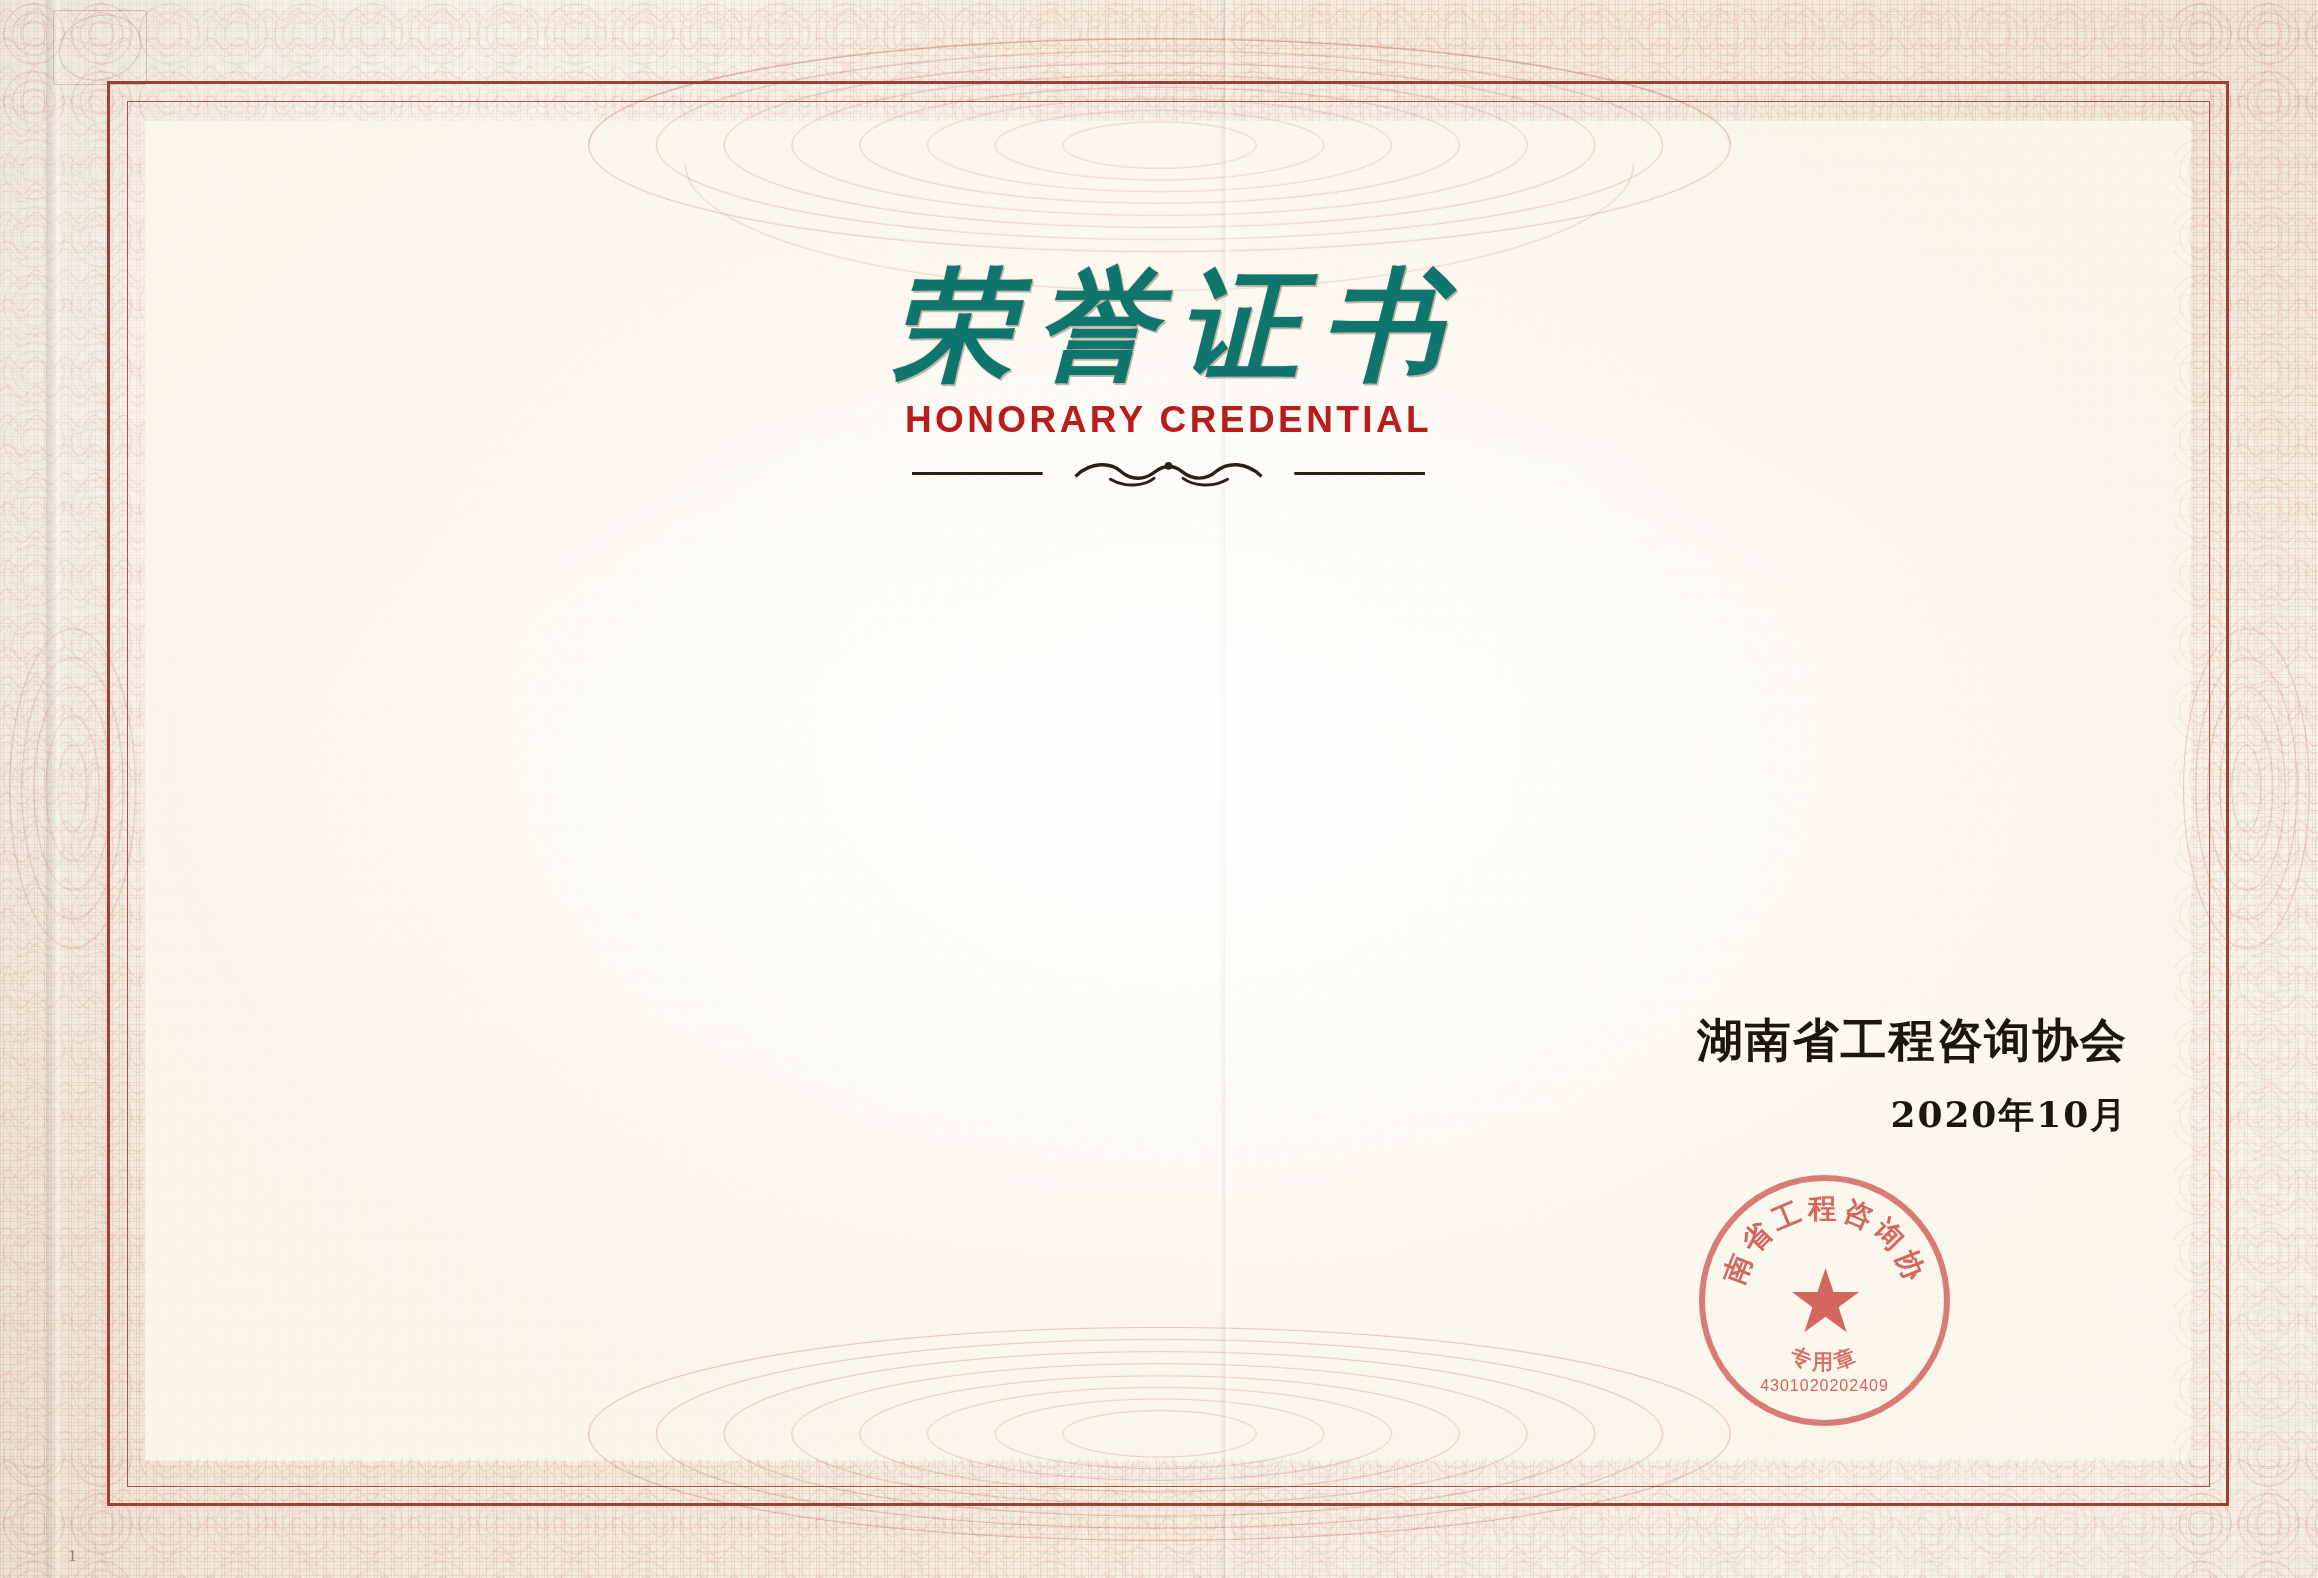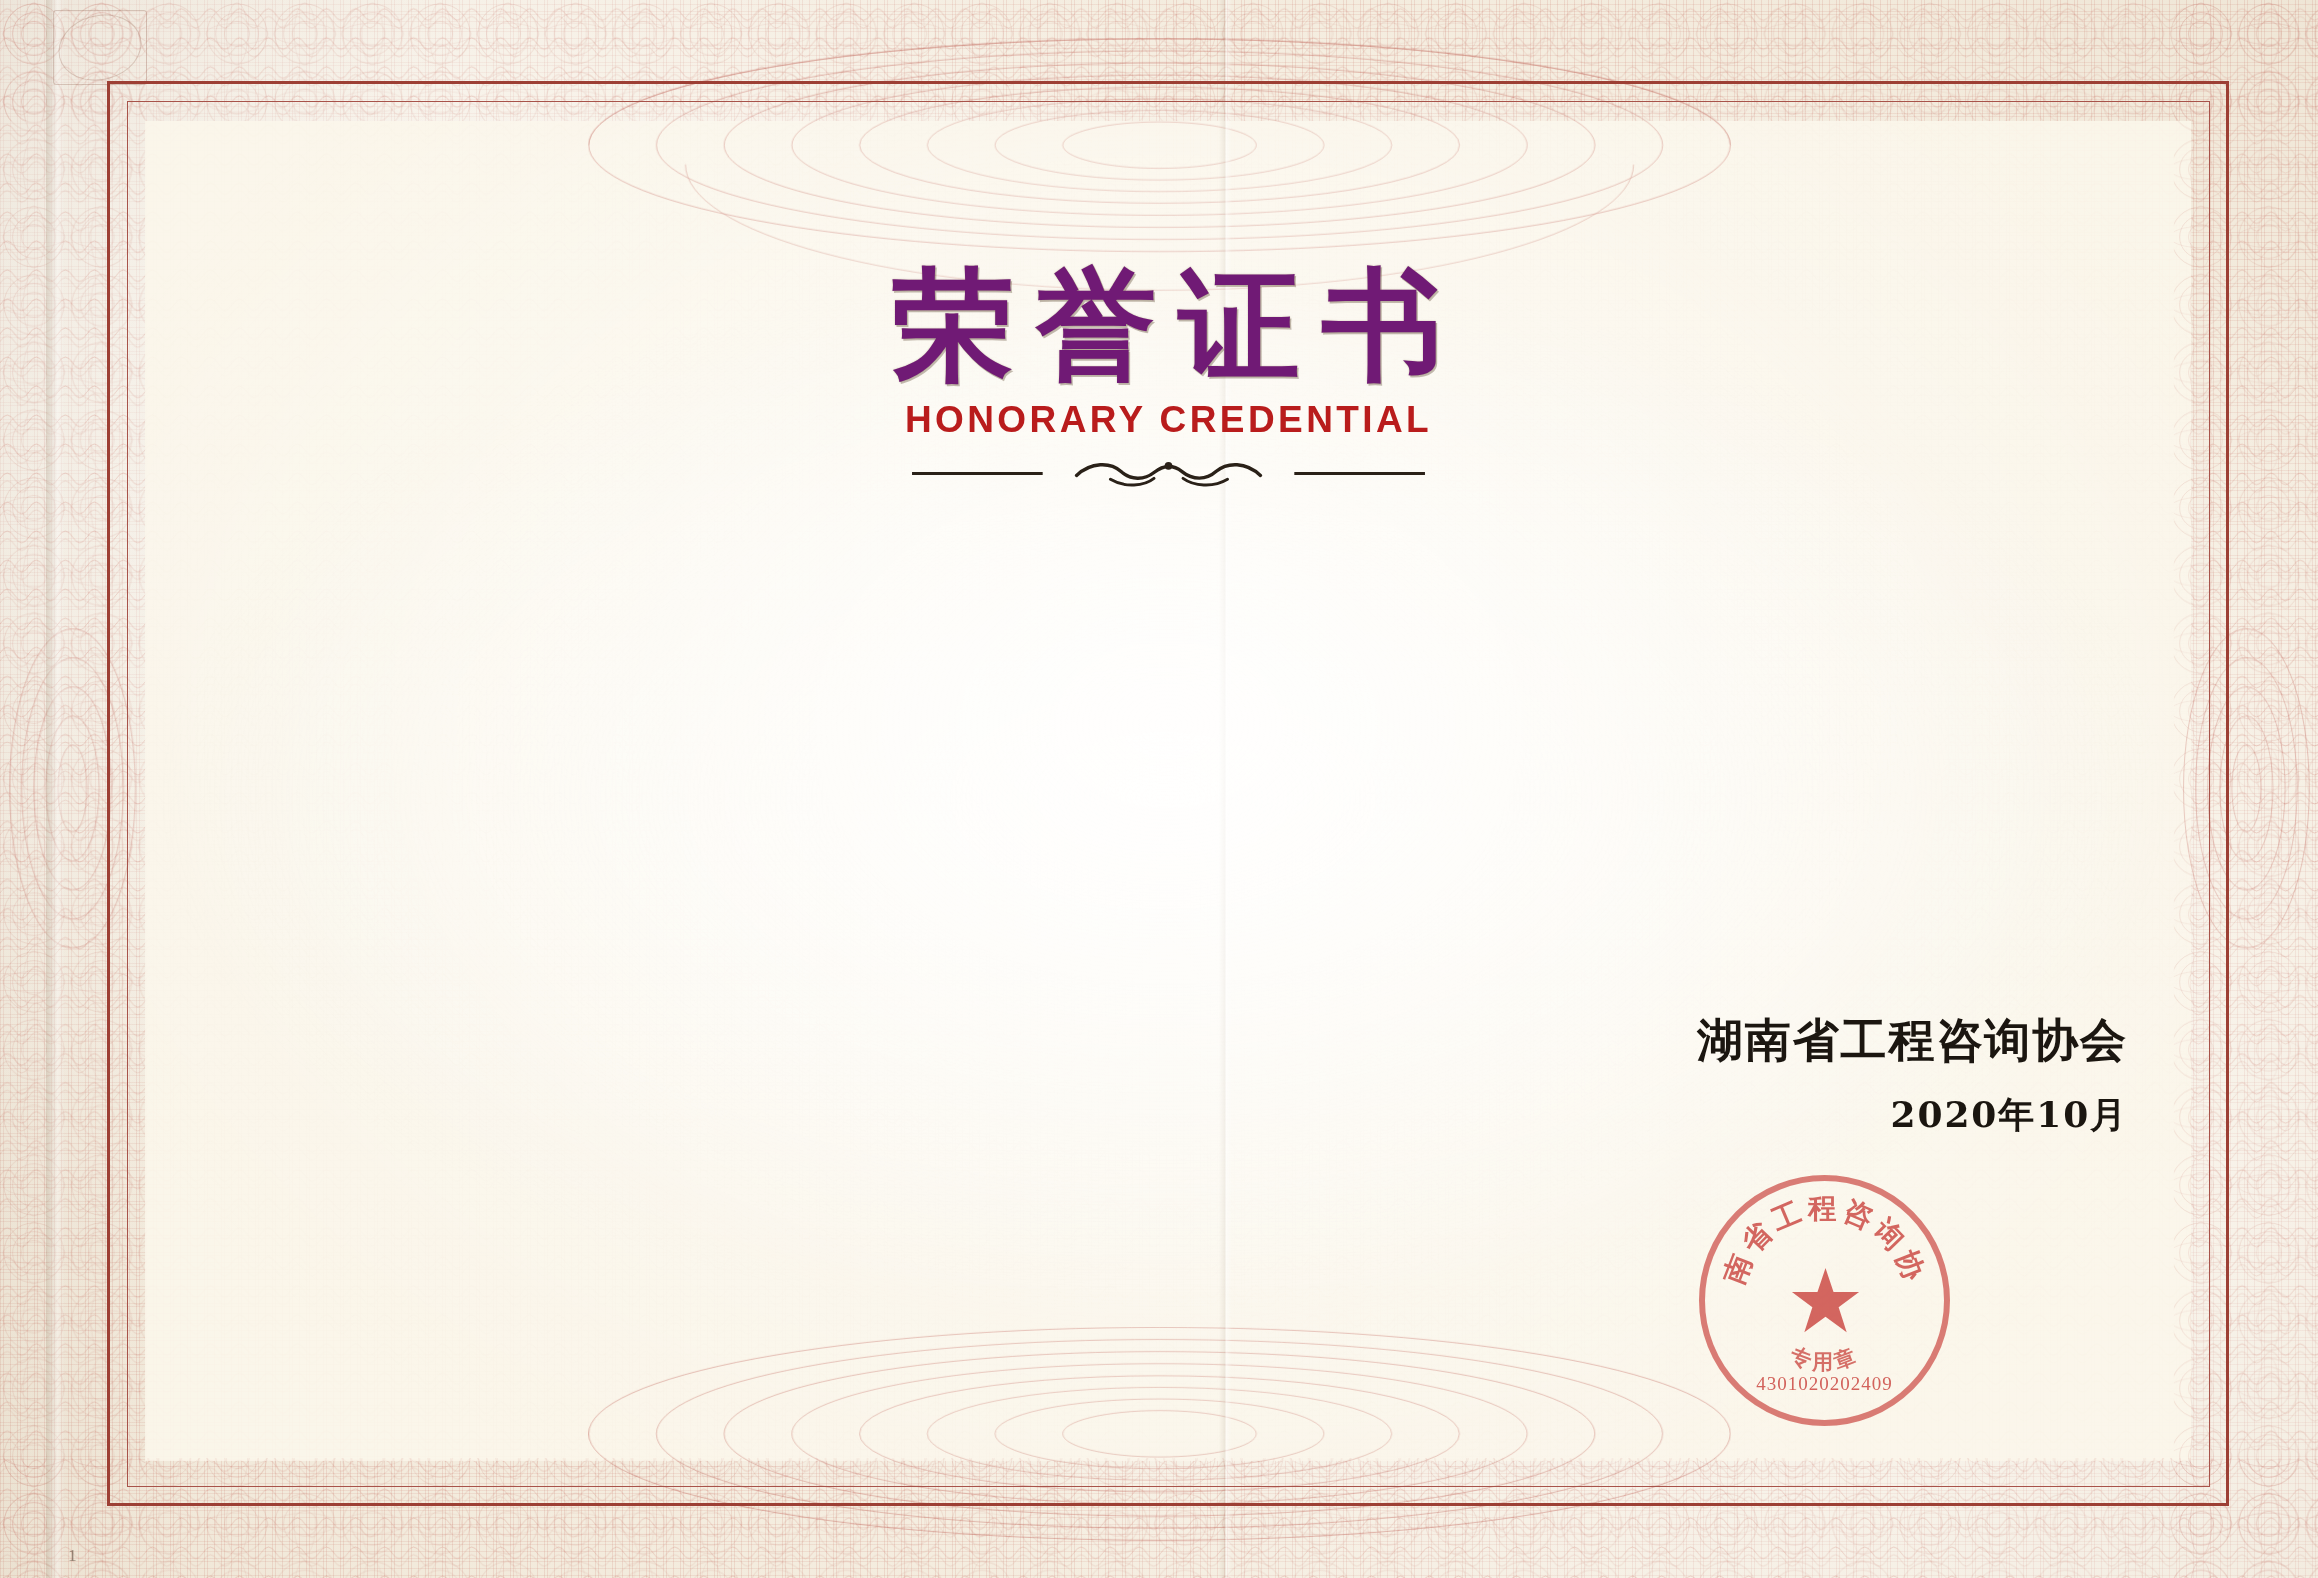--- a/index.html
+++ b/index.html
@@ -104,24 +104,25 @@
     left: 0;
     right: 0;
     top: 160px;
     text-align: center;
   }
   .title-cn {
     font-family: "DejaVu Serif", serif;
     font-weight: 700;
     font-size: 121px;
     letter-spacing: 22px;
-    color: #701a75;
+    color: #0f766e;
     text-shadow: 1.5px 1.9px 0 rgba(90,70,45,0.35), 0 0 1.5px rgba(120,95,60,0.5);
     line-height: 1.05;
     padding-left: 20px;
+    font-style: italic;
   }
   .title-en {
     margin-top: 11px;
     font-family: "Liberation Sans", sans-serif;
     font-weight: 700;
     font-size: 37px;
     letter-spacing: 3.4px;
     color: #b91c1c;
   }
 
@@ -198,22 +199,22 @@
     width: 73px; height: 73px;
     margin: -36px 0 0 -36px;
     color: rgba(198,40,36,0.85);
   }
   .seal svg.seal-text { position: absolute; inset: 0; }
   .seal-number {
     position: absolute;
     left: 0; right: 0;
     bottom: 25px;
     text-align: center;
-    font-family: Liberation Serif, serif;
-    font-size: 19px;
+    font-family: Liberation Sans, sans-serif;
+    font-size: 16px;
     letter-spacing: 1px;
     color: rgba(198,40,36,0.88);
   }
 
   
   .corner-mark {
     position: absolute;
     left: 53px;
     top: 9.7px;
     width: 92px;

